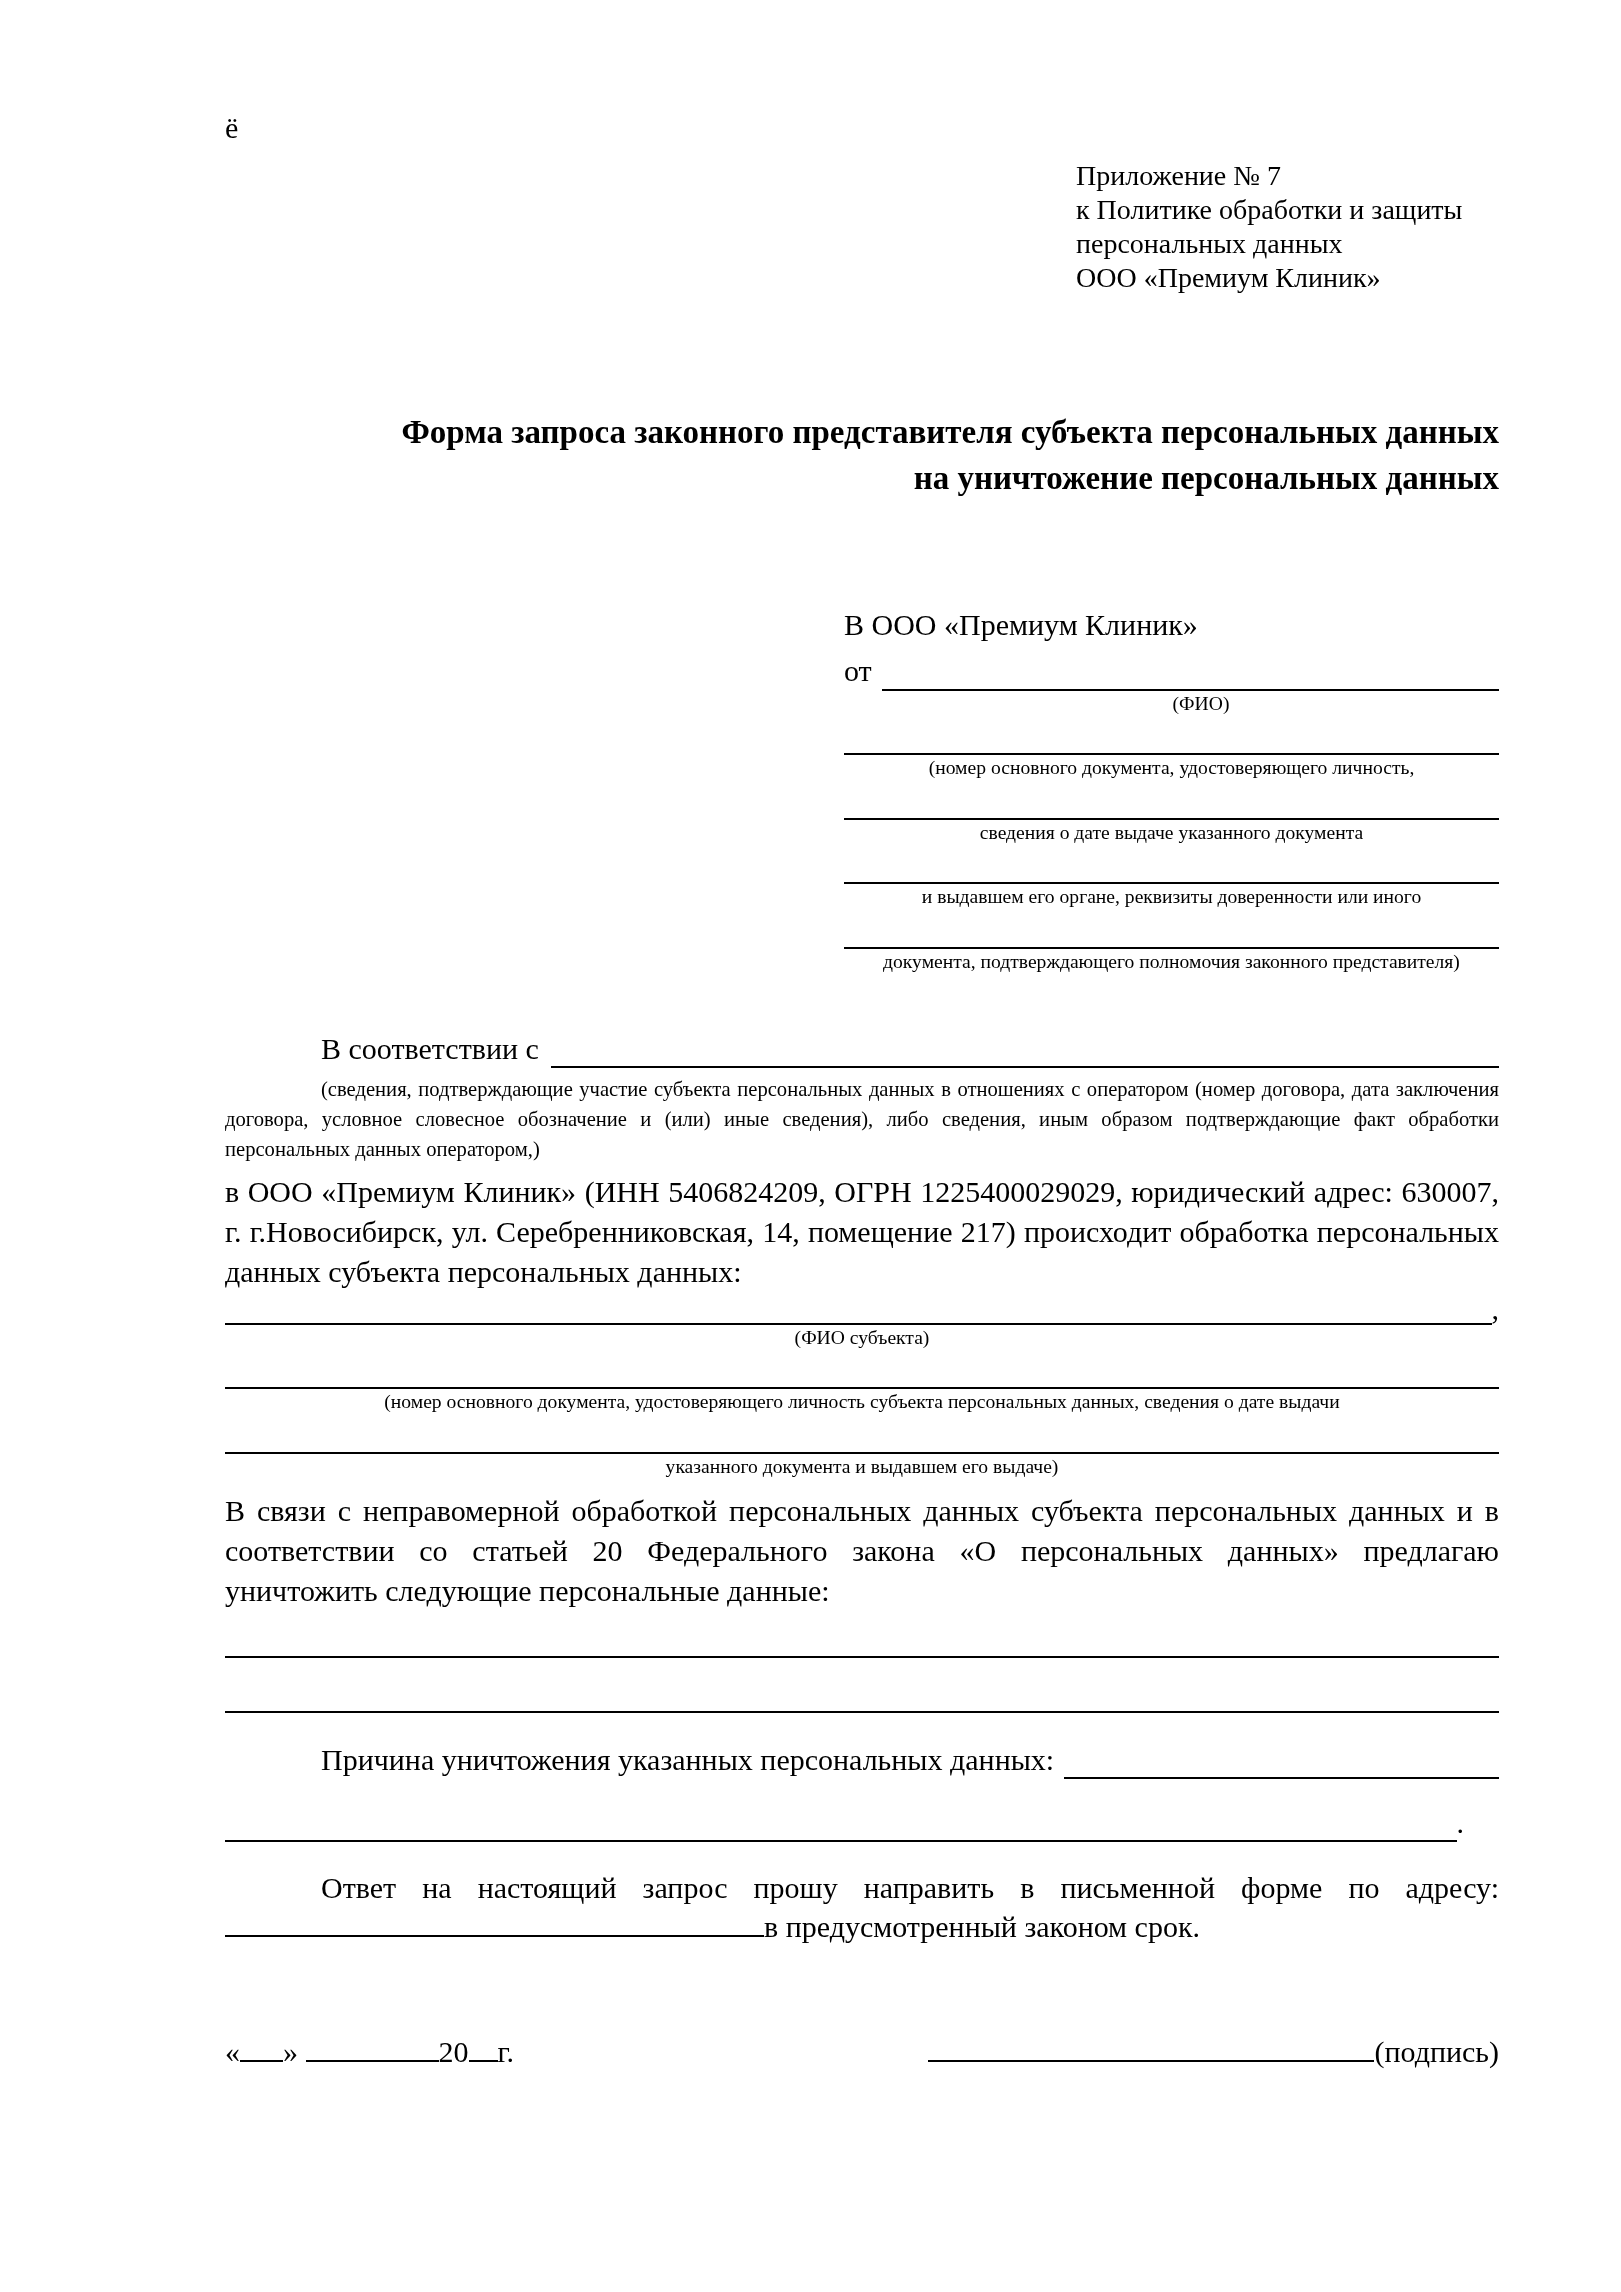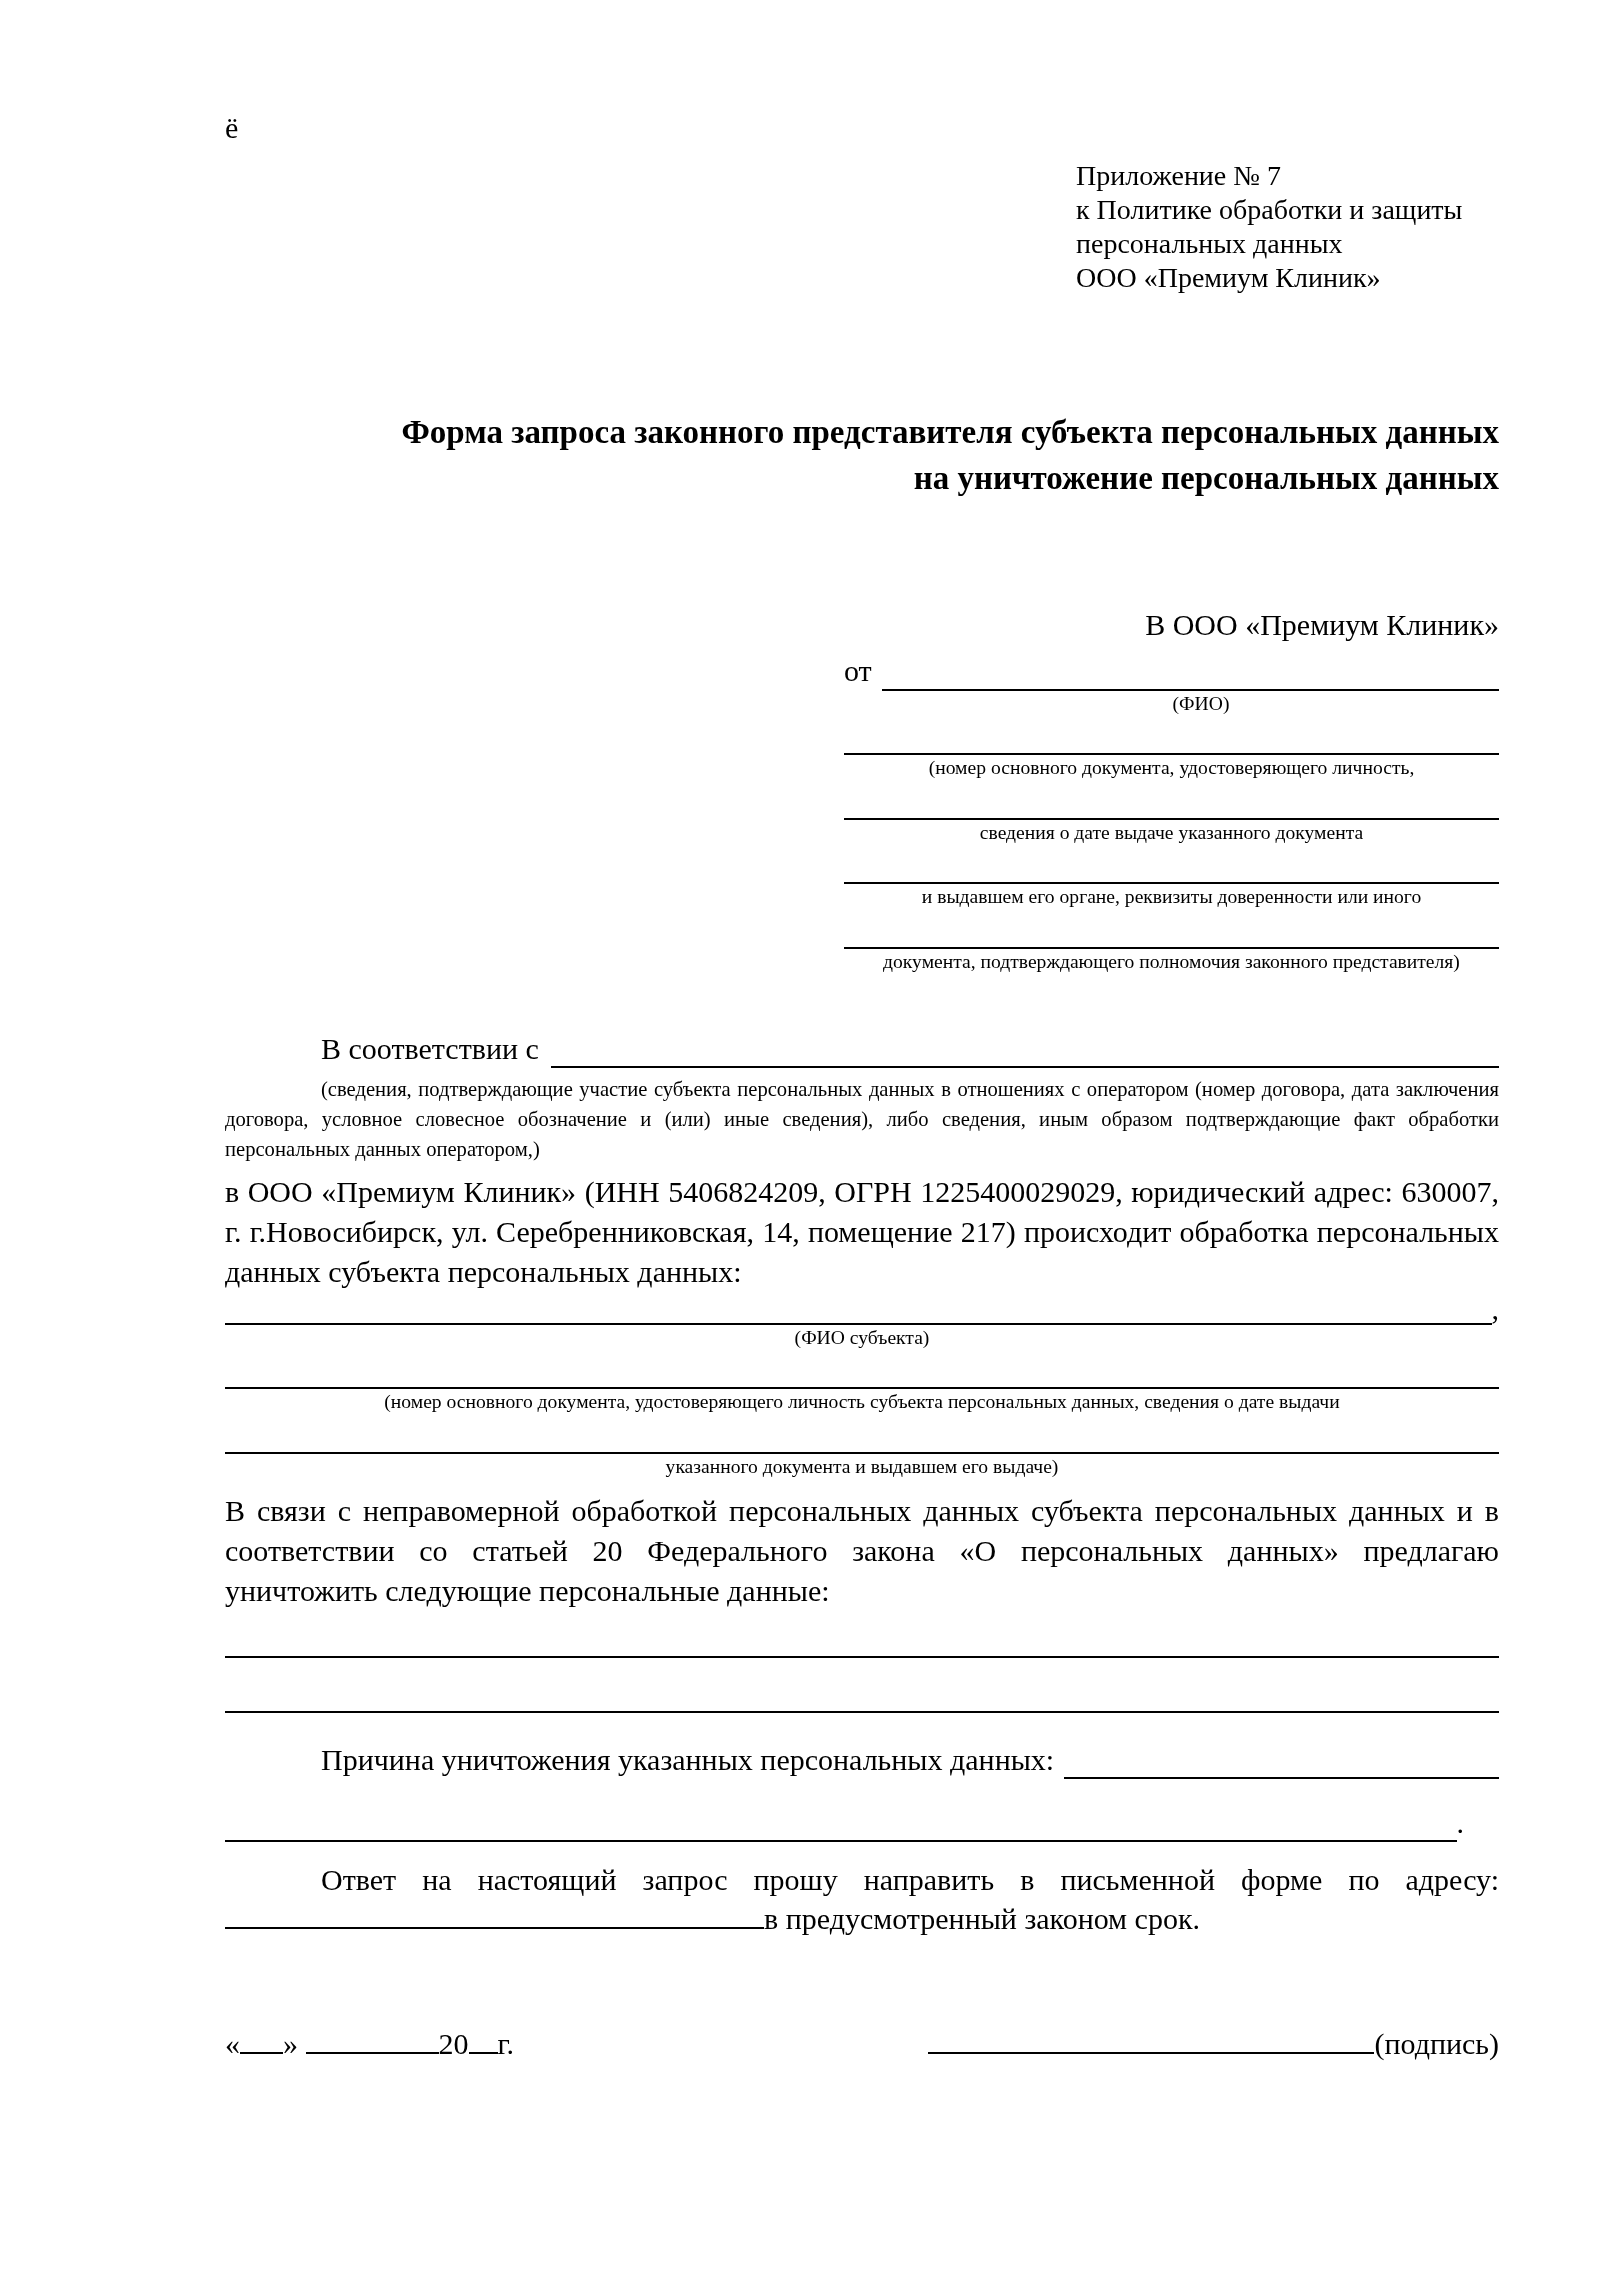--- a/index.html
+++ b/index.html
@@ -23,21 +23,21 @@
   .row { display:flex; align-items:flex-end; }
   .fill { flex:1 1 auto; height:3.9px; border-bottom:2.9px solid #000; }
   .iline { display:inline-block; height:2px; border-bottom:2.9px solid #000; }
   .rule { height:0; border-bottom:2.9px solid #000; }
   .uline { height:37px; border-bottom:2.9px solid #000; }
   .cap { font-size:19.6px; line-height:25.5px; text-align:center; }
   .spacer-indent { flex:0 0 96px; }
 
   
   .recipient { margin-left:619px; margin-top:104px; }
-  .recipient .to-line { line-height:39px; margin-bottom:5.9px;text-align:right; }
+  .recipient .to-line { line-height:39px; margin-bottom:5.9px; }
   .from-row { line-height:41px; }
   .from-row .lbl { margin-right:9.8px; }
   .fio-cap { padding-left:59px; }
 
   
   .accordance-row { margin-top:55px; line-height:39px; }
   .accordance-row .lbl { margin-right:11.8px; }
   .fine-print { font-size:20.6px; line-height:30px; text-align:justify; text-indent:96px; margin-top:5.9px; }
 
   .op-par { text-align:justify; line-height:40px; margin-top:7.8px; }
@@ -45,21 +45,21 @@
   .request-par { text-align:justify; line-height:40px; margin-top:11.8px; }
 
   .blank1 { margin-top:45px; }
   .blank2 { margin-top:53px; }
 
   .reason-row { margin-top:27.4px; line-height:39px; }
   .reason-row .lbl { margin-right:9.8px; }
   .period-row { margin-top:23.5px; line-height:39px; }
   .period-row .tail-space { flex:0 0 35px; }
 
-  .reply-par { margin-top:18px; line-height:39px; text-indent:96px; text-align:justify; text-align-last:justify; }
+  .reply-par { margin-top:26px; line-height:39px; text-indent:96px; text-align:justify; text-align-last:justify; }
   .reply-tail { line-height:39px; }
 
   .footer { margin-top:86px; display:flex; justify-content:space-between; line-height:39px; }
 </style>
 </head>
 <body>
 
 <div class="page">
 
   <div class="stray">ё</div>

